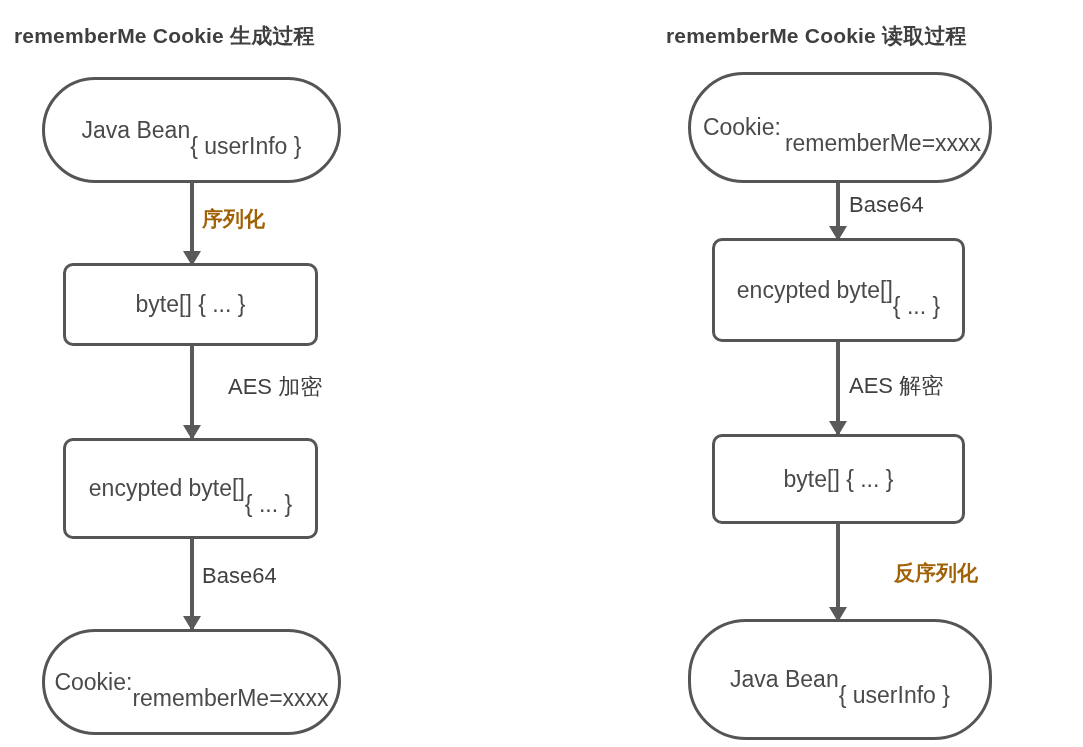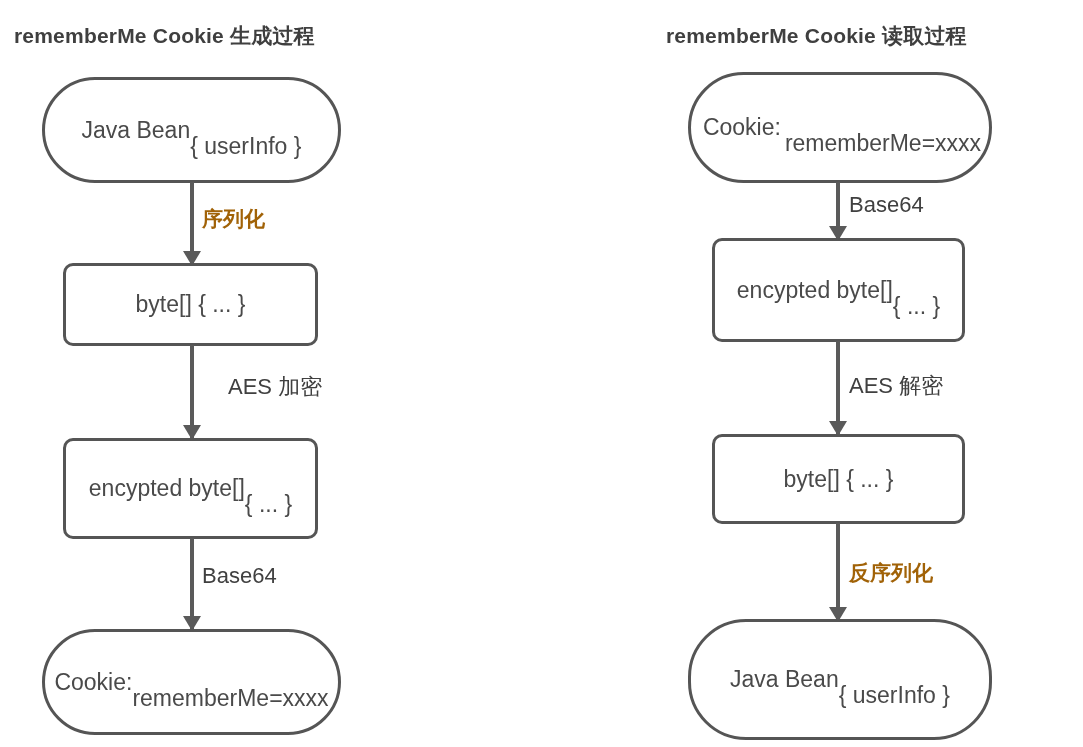--- a/index.html
+++ b/index.html
@@ -105,21 +105,21 @@
     white-space: nowrap;
     line-height: 1;
   }
   .edge-label.bold { font-weight: bold; font-size: 21px; color: #a16207; }
 
   #label-gen-1  { left: 202px; top: 208px; }
   #label-gen-2  { left: 216px; top: 376px; margin-left: 12px; }
   #label-gen-3  { left: 202px; top: 565px; }
   #label-read-1 { left: 849px; top: 194px; }
   #label-read-2 { left: 849px; top: 375px; text-align: center; }
-  #label-read-3 { left: 849px; top: 562px; }
+  #label-read-3 { left: 894px; top: 562px; }
 </style>
 </head>
 <body>
 
 <div class="flow" id="flow-generate">
 
   <div class="flow-title">rememberMe Cookie 生成过程</div>
 
   <div class="node pill" id="node-gen-1">
     <div class="line">Java Bean</div>

